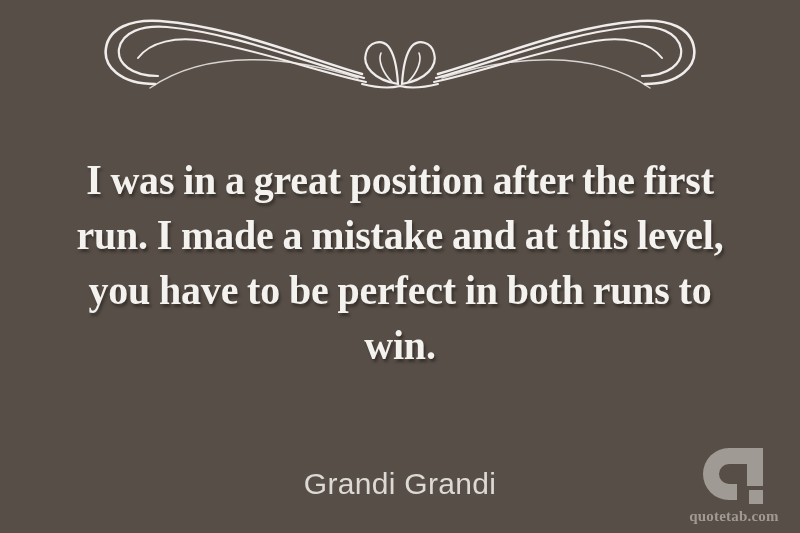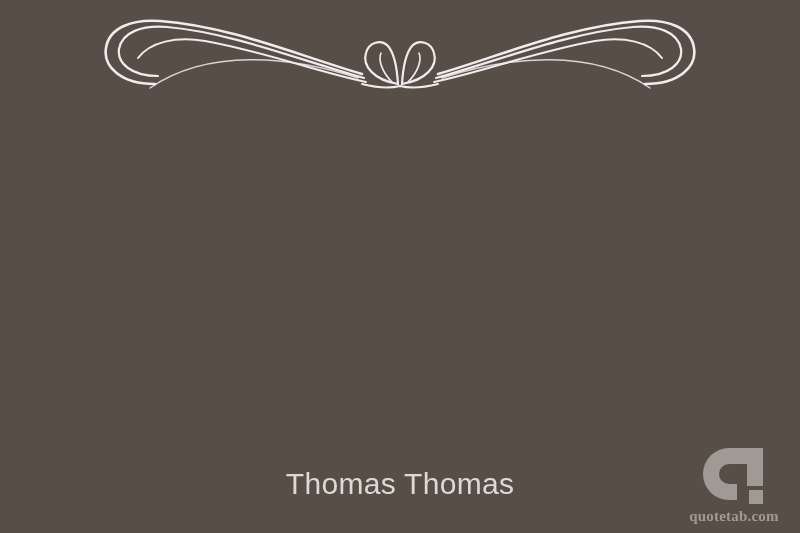--- a/index.html
+++ b/index.html
@@ -114,23 +114,26 @@
     <path d="M662 50 C 650 34 624 28 595 33 C 538 43 482 64 434 74" stroke-width="2"></path>
     <path d="M650 80 C 592 40 510 48 442 70" stroke-width="1.4" opacity="0.85"></path>
 
     <path d="M398 76 C 374 72 362 58 366 45 C 369 34 381 31 388 38 C 395 46 397 60 398 76 Z" stroke-width="2.2"></path>
     <path d="M402 76 C 426 72 438 58 434 45 C 431 34 419 31 412 38 C 405 46 403 60 402 76 Z" stroke-width="2.2"></path>
     <path d="M392 74 C 382 64 378 52 381 45" stroke-width="1.6"></path>
     <path d="M408 74 C 418 64 422 52 419 45" stroke-width="1.6"></path>
     <path d="M362 76 C 378 80 392 80 400 78 C 408 80 422 80 438 76" stroke-width="2"></path>
   </svg>
 
+  <div class="quote-block">
+    <p class="quote-text">I was in a great position after the first run. I made a mistake and at this level, you have to be perfect in both runs to win.</p>
+  </div>
 
   <div class="author">
-    <span class="author-name">Thomas Thomas</span>
+    <span class="author-name">Grandi Grandi</span>
   </div>
 
   <div class="watermark">
     <svg class="wm-logo" viewBox="0 0 62 62">
 
       <path d="M26 2 H60 V40 H44 V18 H26 A10 10 0 0 0 26 38 H34 V54 H26 A26 26 0 0 1 26 2 Z" fill="#a09a94"></path>
 
       <rect x="46" y="44" width="14" height="14" fill="#a09a94"></rect>
     </svg>
     <span class="wm-text">quotetab.com</span>

